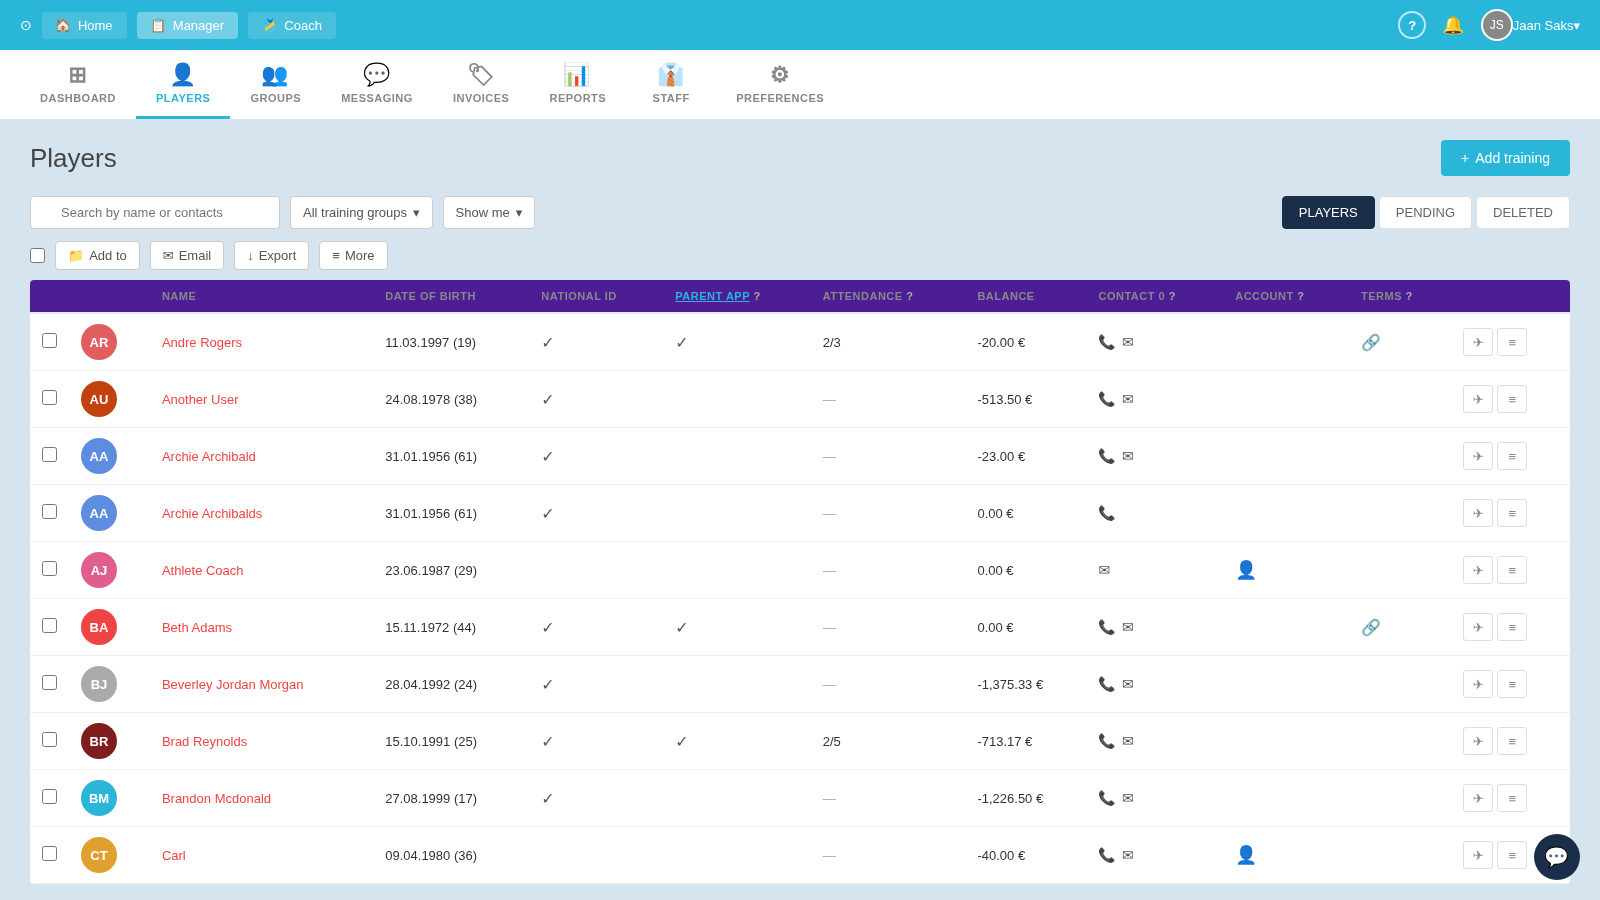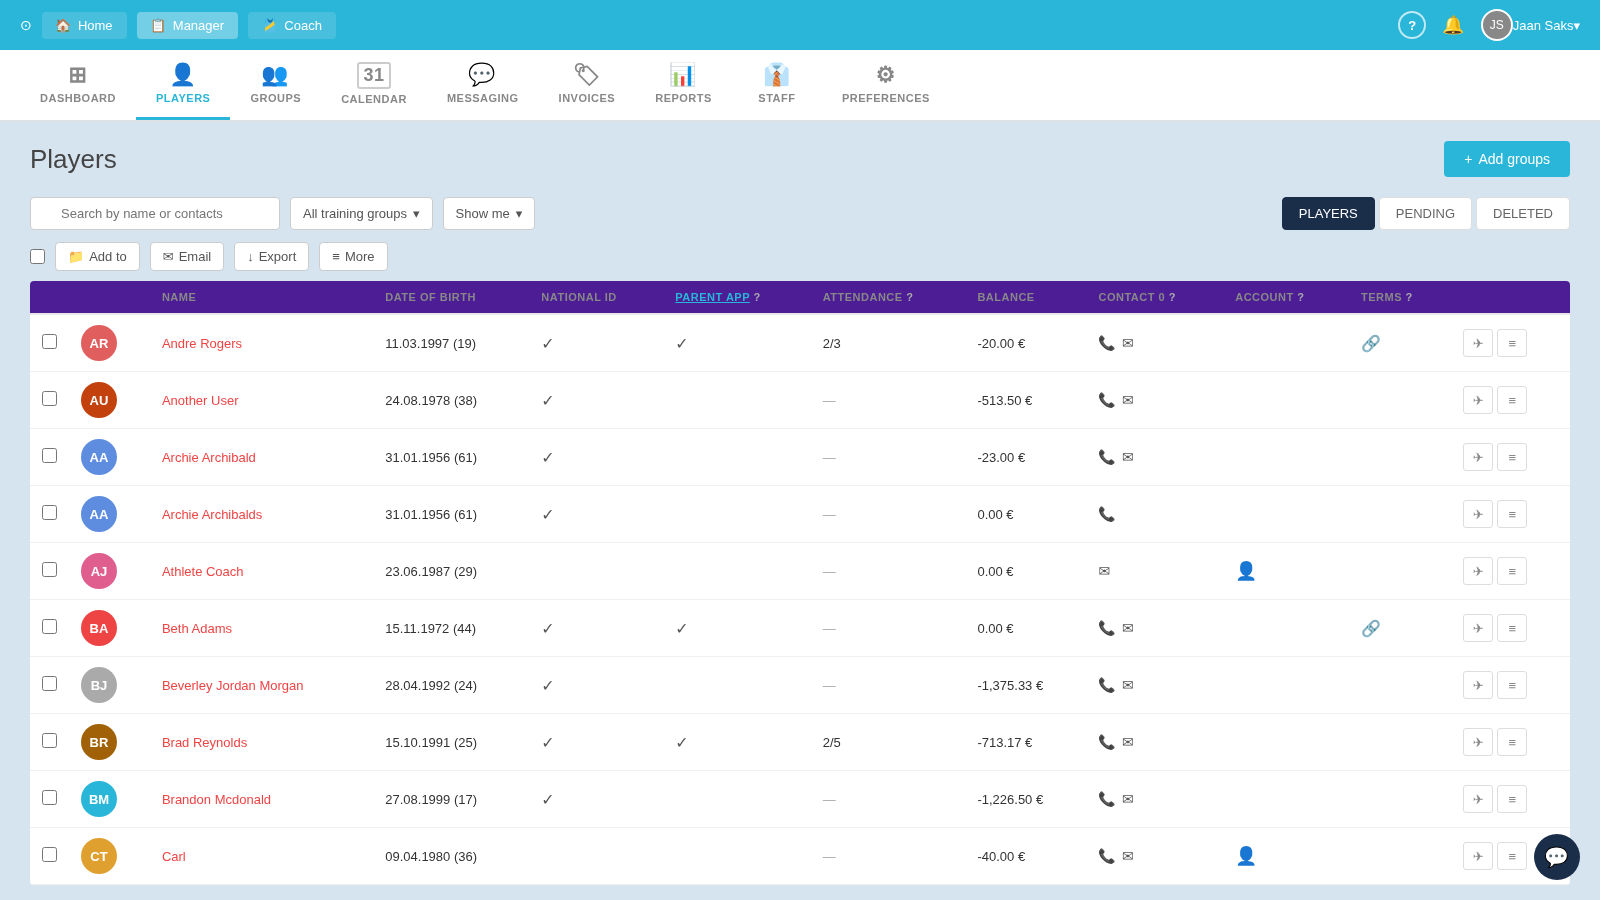--- a/index.html
+++ b/index.html
@@ -233,24 +233,20 @@
   </div>
   <div class="sec-nav-item active">
     <span class="nav-icon">👤</span>
     <span>PLAYERS</span>
   </div>
   <div class="sec-nav-item">
     <span class="nav-icon">👥</span>
     <span>GROUPS</span>
   </div>
   <div class="sec-nav-item">
-    <span class="nav-icon" style="font-size:18px; font-weight:bold; border:2px solid #ccc; padding:1px 4px; border-radius:3px;">31</span>
-    <span>CALENDAR</span>
-  </div>
-  <div class="sec-nav-item">
     <span class="nav-icon">💬</span>
     <span>MESSAGING</span>
   </div>
   <div class="sec-nav-item">
     <span class="nav-icon">🏷</span>
     <span>INVOICES</span>
   </div>
   <div class="sec-nav-item">
     <span class="nav-icon">📊</span>
     <span>REPORTS</span>
@@ -263,21 +259,21 @@
     <span class="nav-icon">⚙</span>
     <span>PREFERENCES</span>
   </div>
 </div>
 
 <div class="main">
   <div class="page-header">
     <h1 class="page-title">Players</h1>
     <button class="add-btn">
       <span>+</span>
-      <span>Add groups</span>
+      <span>Add training</span>
     </button>
   </div>
 
   <div class="filters">
     <div class="search-wrap">
       <input class="search-input" type="text" placeholder="Search by name or contacts" style="">
     </div>
     <button class="dropdown-btn">
       <span>All training groups</span>
       <span>▾</span>
@@ -536,21 +532,21 @@
                 </button>
                 <button class="row-btn">
                   <span>≡</span>
                 </button>
               </div>
             </td>
           </tr>
           <tr>
             <td class="checkbox-cell"><input type="checkbox" style=""></td>
             <td>
-              <div class="player-avatar" style="background: #a16207;">BR</div>
+              <div class="player-avatar" style="background: #7f1d1d;">BR</div>
             </td>
             <td><span class="player-name">Brad Reynolds</span></td>
             <td>15.10.1991 (25)</td>
             <td><span style="color:#555; font-size:16px;">✓</span></td>
             <td><span style="color:#555; font-size:16px;">✓</span></td>
             <td>2/5</td>
             <td>-713.17 €</td>
             <td>
               <div class="contact-icons">
                 <span title="Phone" style="font-size: 14px;">📞</span>

